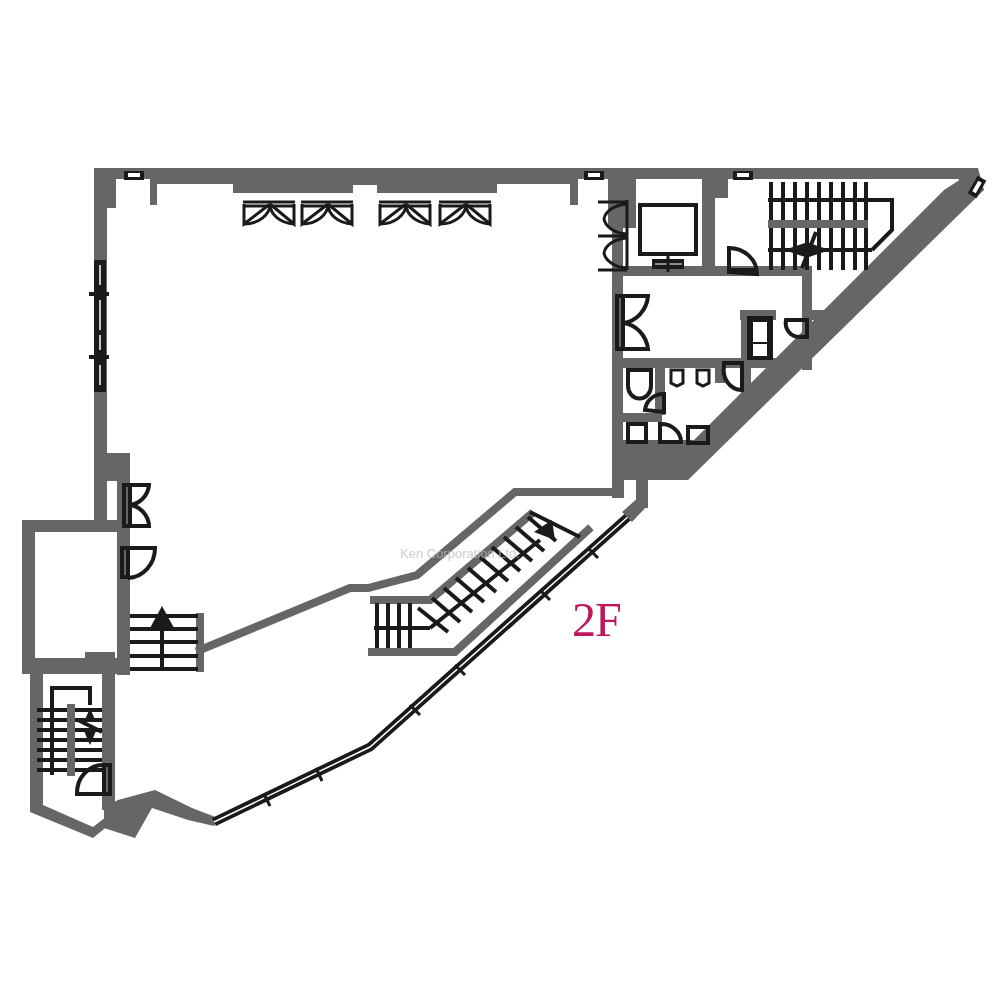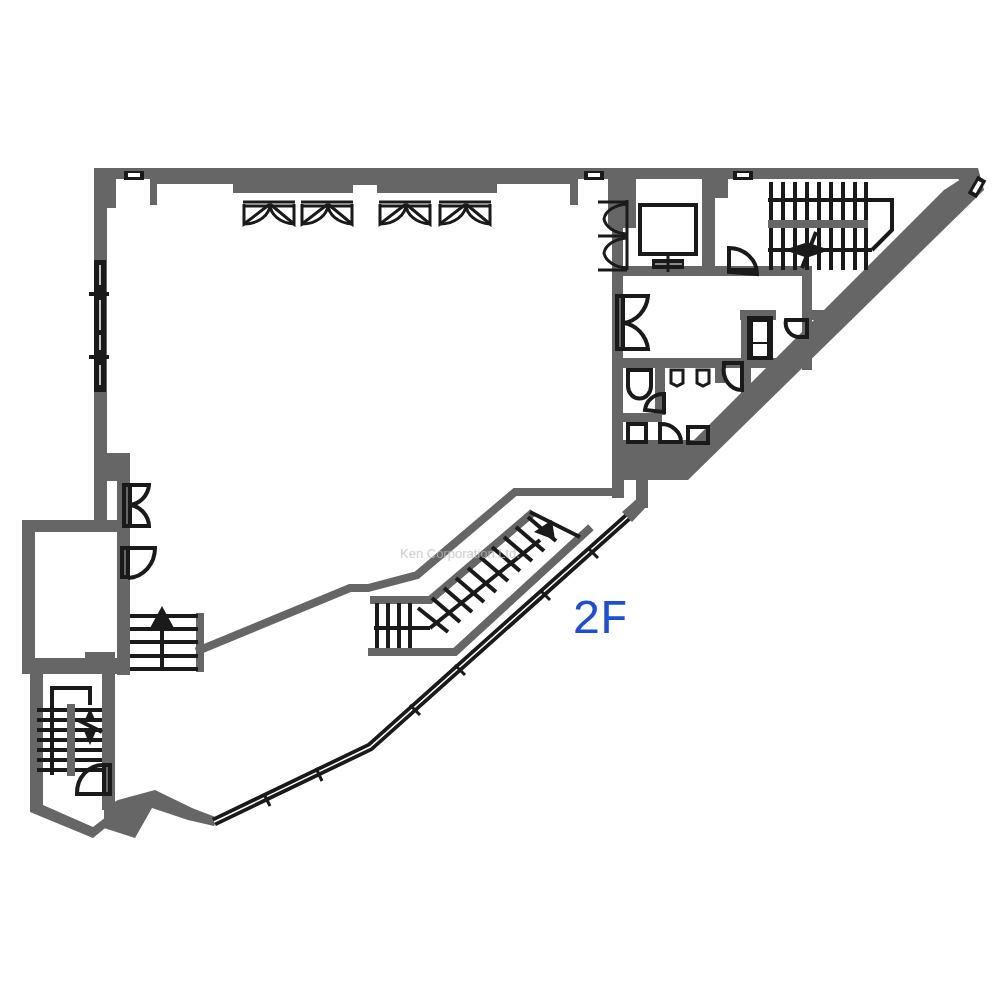--- a/index.html
+++ b/index.html
@@ -7,22 +7,22 @@
     #plan { position: absolute; left: 0; top: 0; width: 1000px; height: 1000px; }
     .wall { fill: none; stroke: #666666; stroke-linejoin: miter; stroke-linecap: square; }
     .wallfill { fill: #666666; }
     .blk { fill: none; stroke: #1a1a1a; stroke-width: 4; }
     .blkfill { fill: #1a1a1a; }
     .thin { fill: none; stroke: #1a1a1a; stroke-width: 3; }
     .glass { fill: none; stroke: #1a1a1a; stroke-width: 9; stroke-linecap: butt; }
     .glassin { fill: none; stroke: #ffffff; stroke-width: 1.5; }
     .floor-label {
       position: absolute; left: 572px; top: 596px;
-      font-family: Liberation Mono, monospace;
-      font-size: 48px; color: #1d4ed8; letter-spacing: -1px; line-height: 1;
+      font-family: Liberation Serif, serif;
+      font-size: 48px; color: #be185d; letter-spacing: -1px; line-height: 1;
     }
     .watermark {
       position: absolute; left: 400px; top: 546px;
       font-family: "Liberation Sans", "DejaVu Sans", sans-serif;
       font-size: 13px; color: rgba(200,200,200,0.55);
       text-shadow: 0 0 1px rgba(160,160,160,0.4);
       white-space: nowrap;
     }
   </style>
 </head>

